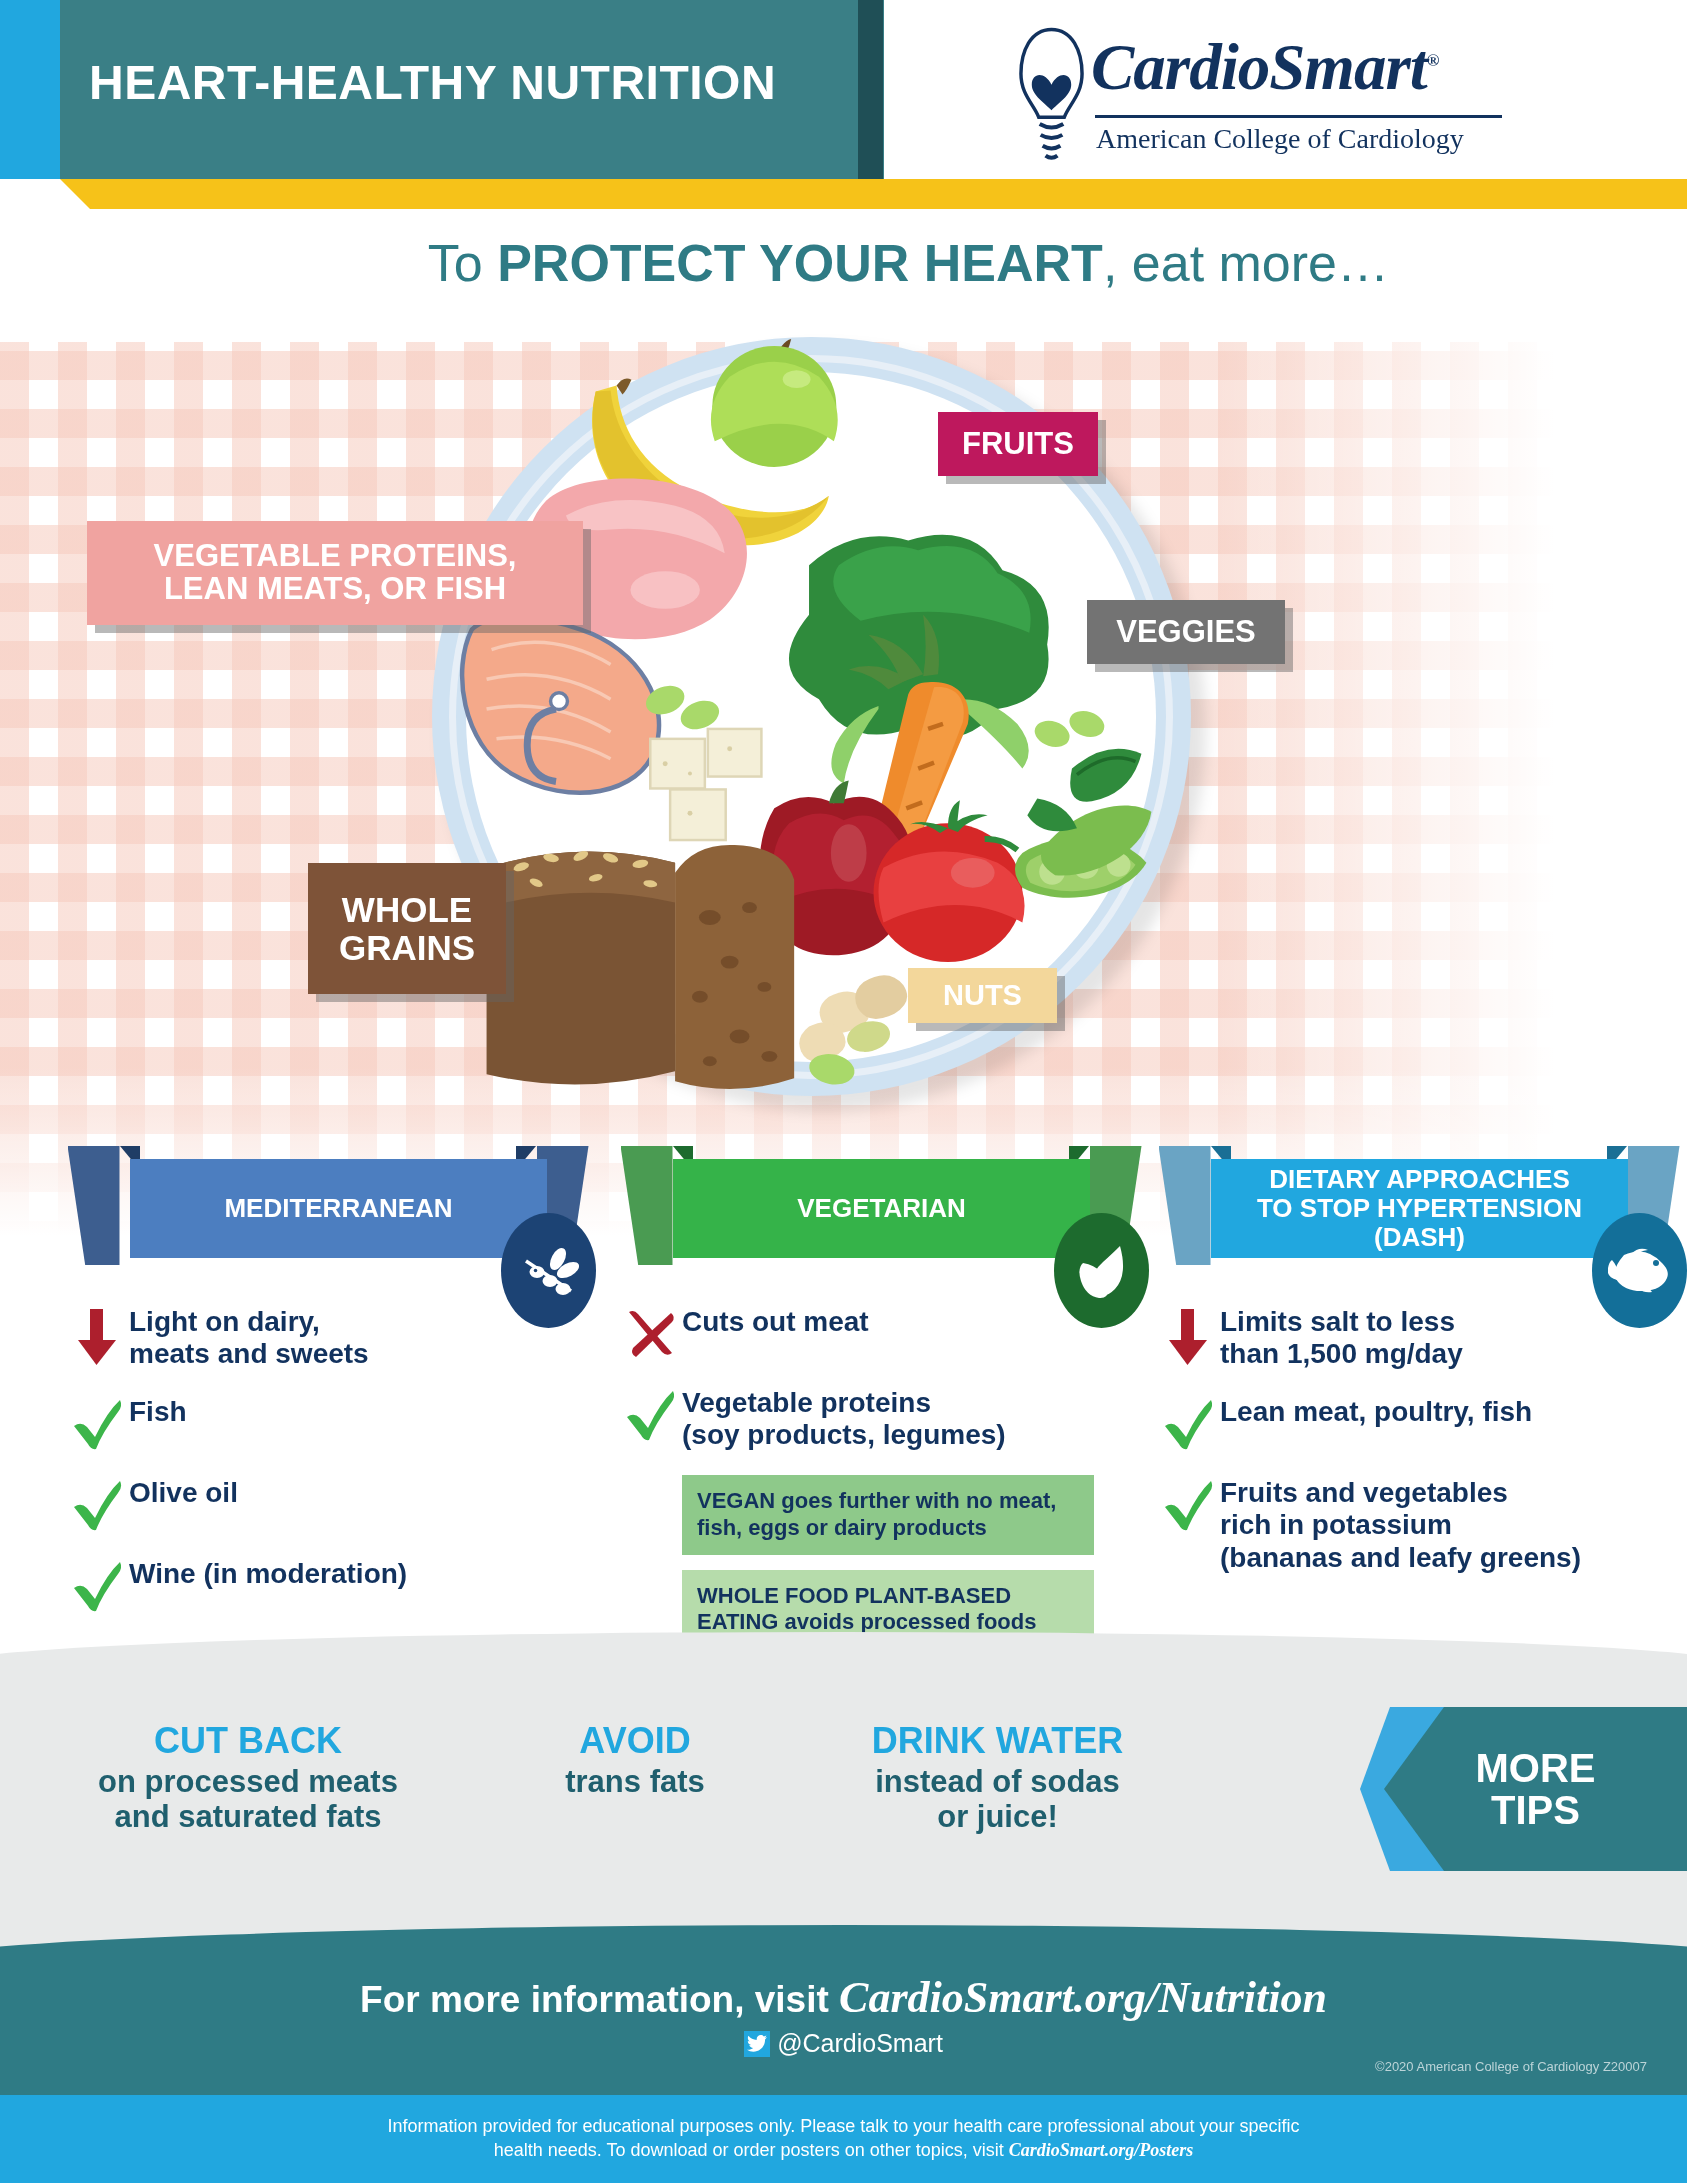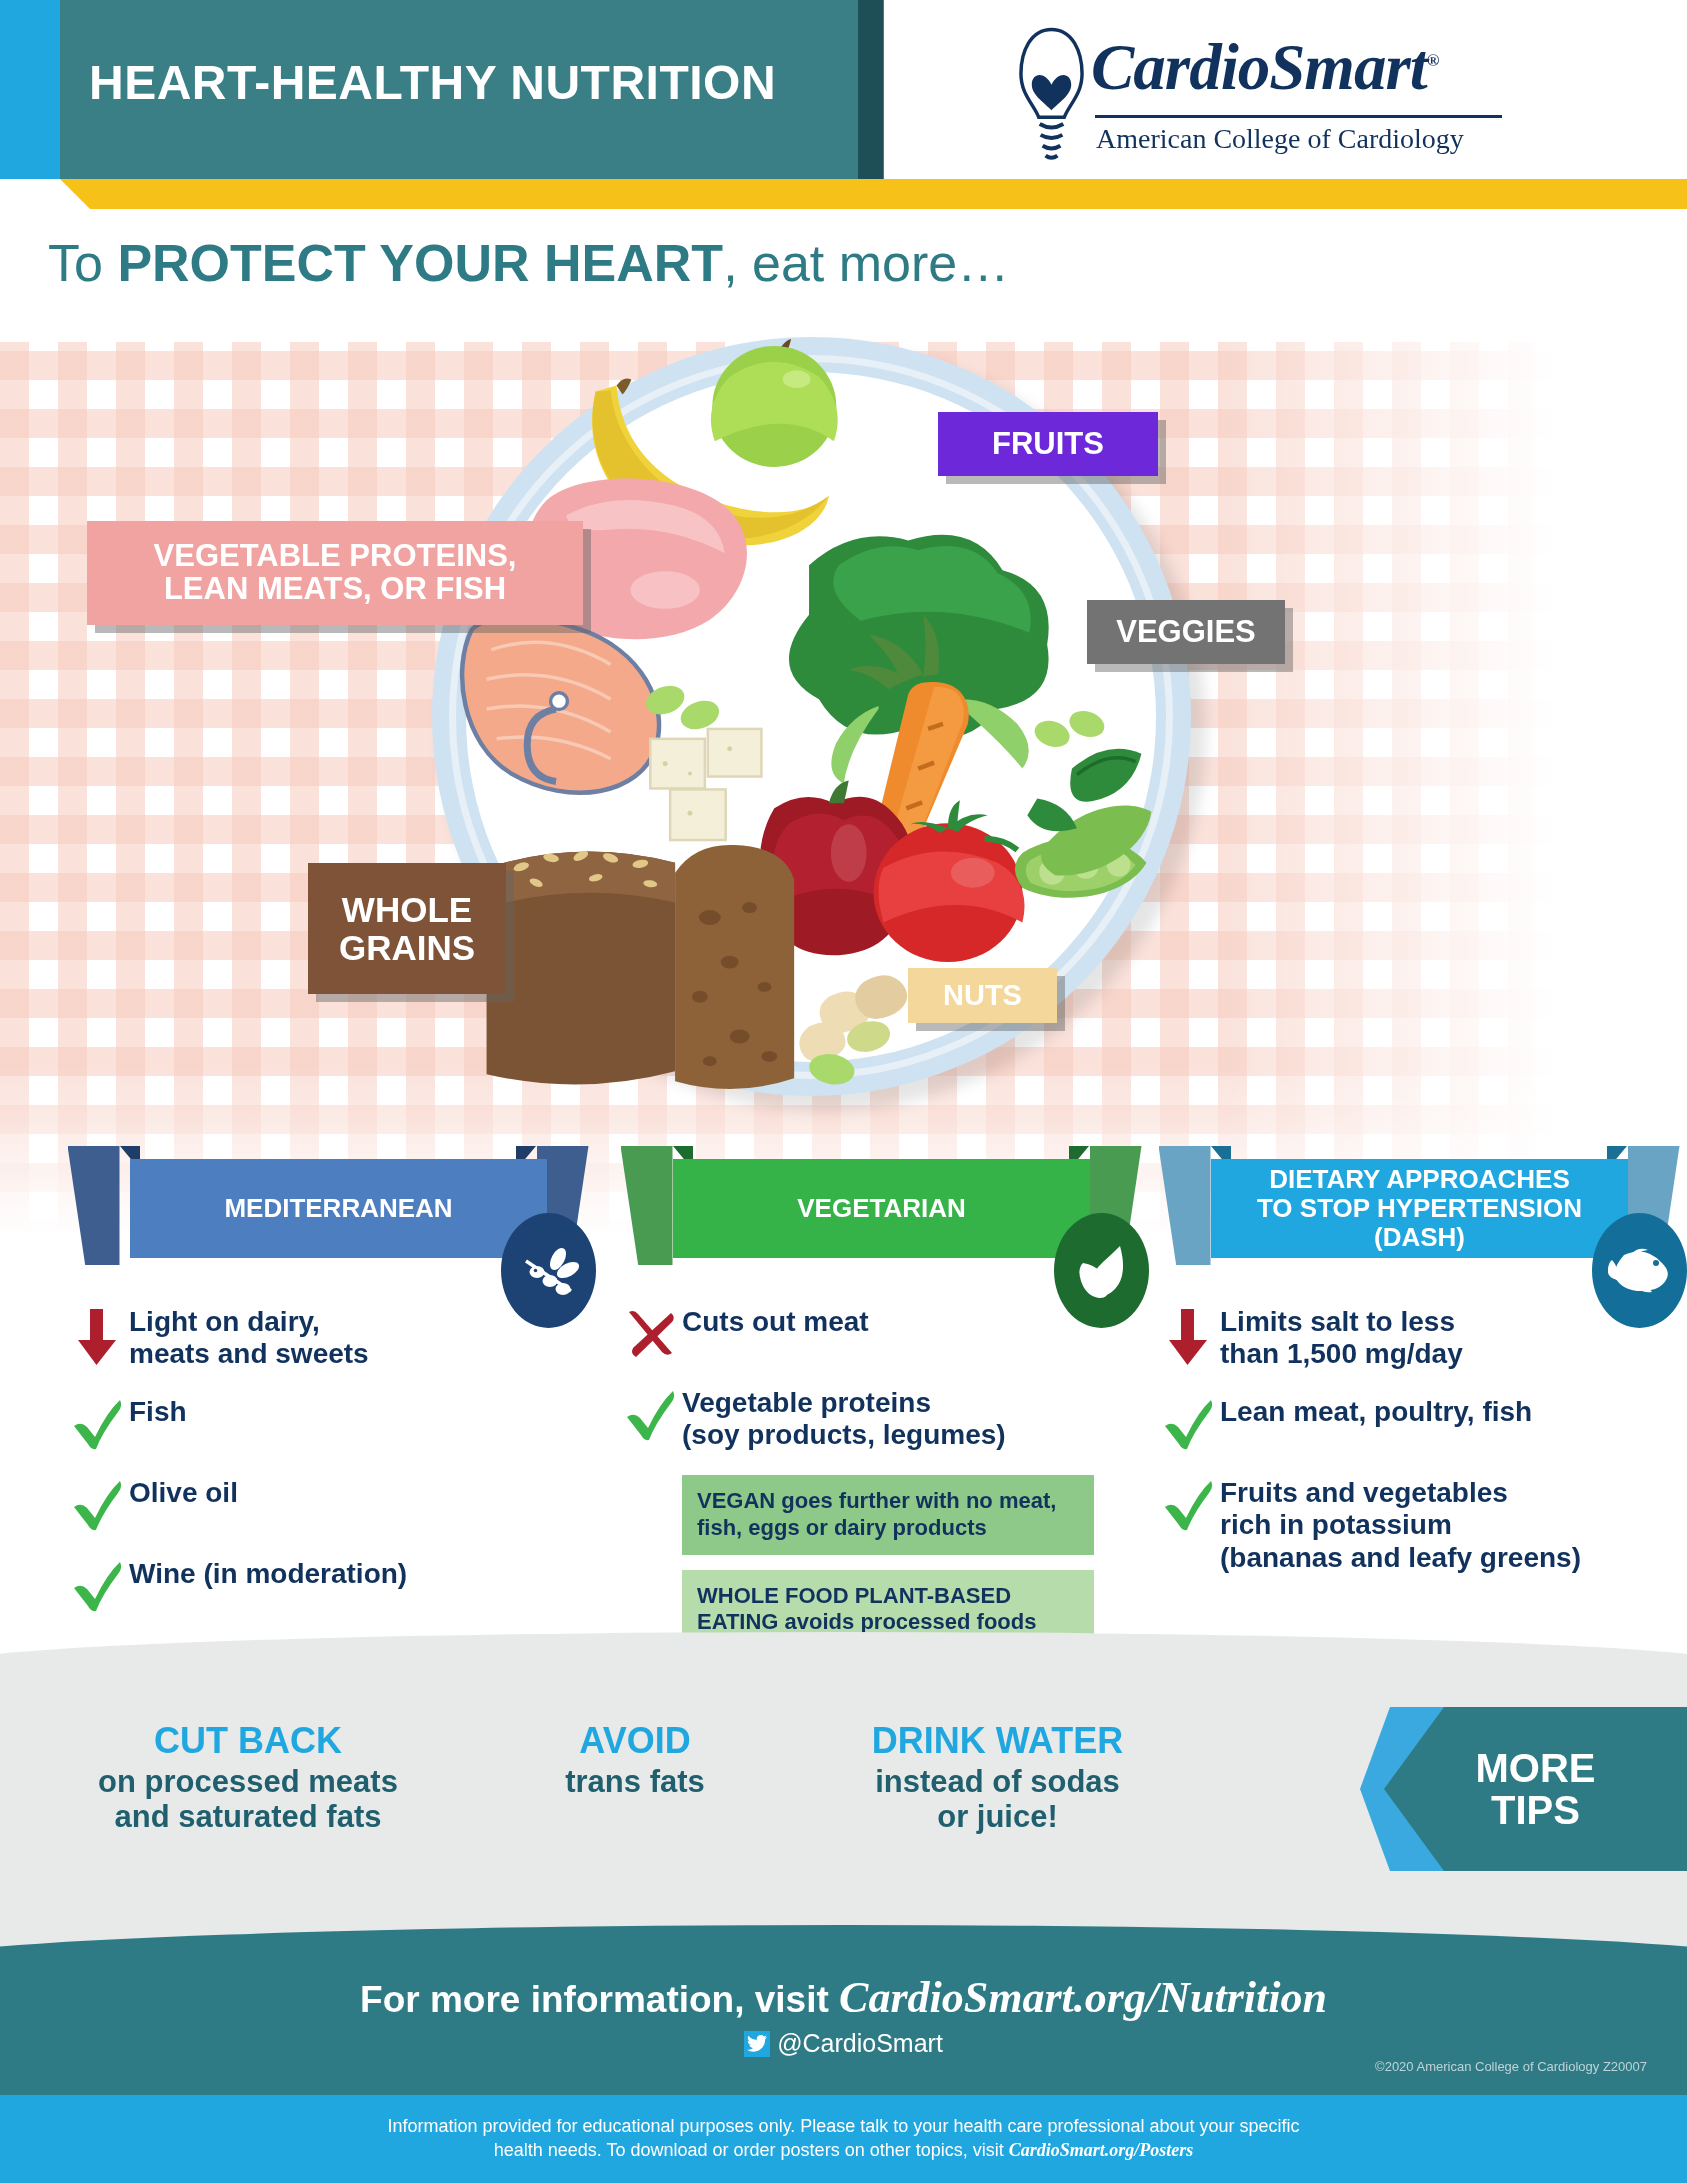--- a/index.html
+++ b/index.html
@@ -37,22 +37,22 @@
   .logo-reg { font-size:17px; vertical-align:super; }
   .logo-rule { position:absolute; left:78px; top:95px; width:407px; height:3px; background:#12325e; }
   .logo-sub {
     position:absolute; left:79px; top:103px;
     font-family:"Liberation Serif", serif; font-size:28px; color:#12325e; white-space:nowrap;
   }
 
   
   .subtitle {
     position:absolute; left:0; top:233px; width:1389px;
-    text-align:left; color:#2f7b85;
-    font-size:52px; font-family:"Liberation Sans", sans-serif;margin-left:48px;
+    text-align:right; color:#2f7b85;
+    font-size:52px; font-family:"Liberation Sans", sans-serif;
   }
   .subtitle b { font-weight:bold; }
 
   
   .checker {
     position:absolute; left:0; top:342px; width:1687px; height:908px;
     background-color:#ffffff;
     background-image:
       repeating-linear-gradient(90deg, rgba(246,203,190,0.55) 0 29px, rgba(255,255,255,0) 29px 58px),
       repeating-linear-gradient(0deg,  rgba(246,203,190,0.55) 0 29px, rgba(255,255,255,0) 29px 58px);
@@ -86,21 +86,21 @@
   .food { position:absolute; }
 
   
   .flabel {
     position:absolute; color:#ffffff; font-weight:bold;
     font-family:"Liberation Sans", sans-serif;
     display:flex; align-items:center; justify-content:center;
     text-align:center; line-height:1.06;
     box-shadow:8px 8px 0 rgba(100,100,100,0.45);
   }
-  .lbl-fruits  { left:938px; top:412px;  width:220px; height:64px; background:#6d28d9; font-size:31px; }
+  .lbl-fruits  { left:938px; top:412px;  width:160px; height:64px; background:#be185d; font-size:31px; }
   .lbl-veggies { left:1087px; top:600px; width:198px; height:64px; background:#737373; font-size:31px; }
   .lbl-protein { left:87px;  top:521px; width:496px;height:104px; background:#f0a3a0; font-size:31px; padding:0 12px; }
   .lbl-grains  { left:308px;  top:863px; width:198px; height:131px; background:#7e5338; font-size:35px; }
   .lbl-nuts    { left:908px; top:968px; width:149px; height:55px; background:#f3d79b; font-size:29px; }
 
   
   .col { position:absolute; top:1136px; width:526px; }
   .col-1 { left:65px; }
   .col-2 { left:618px; }
   .col-3 { left:1156px; }

